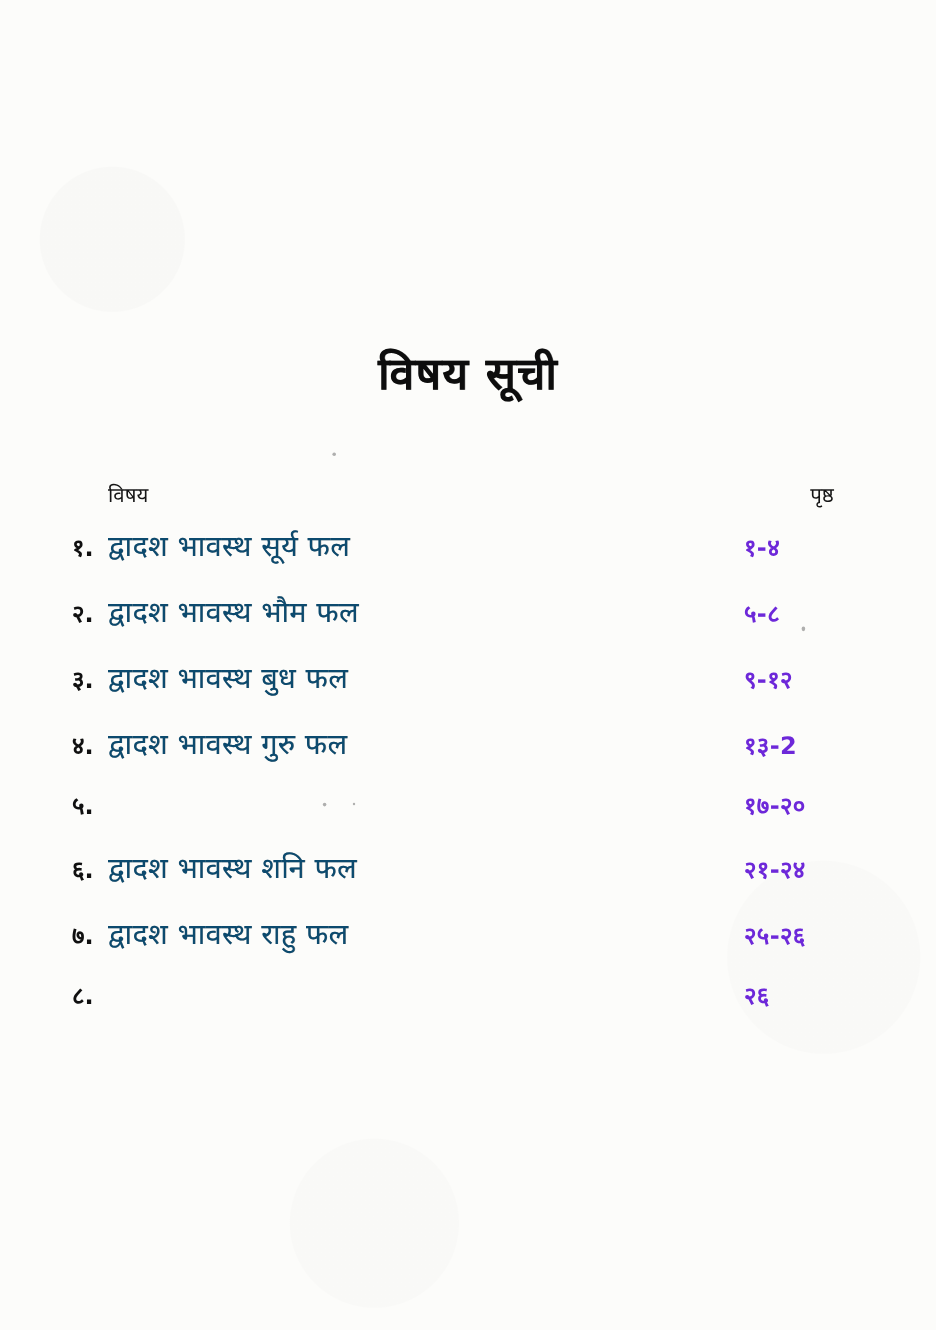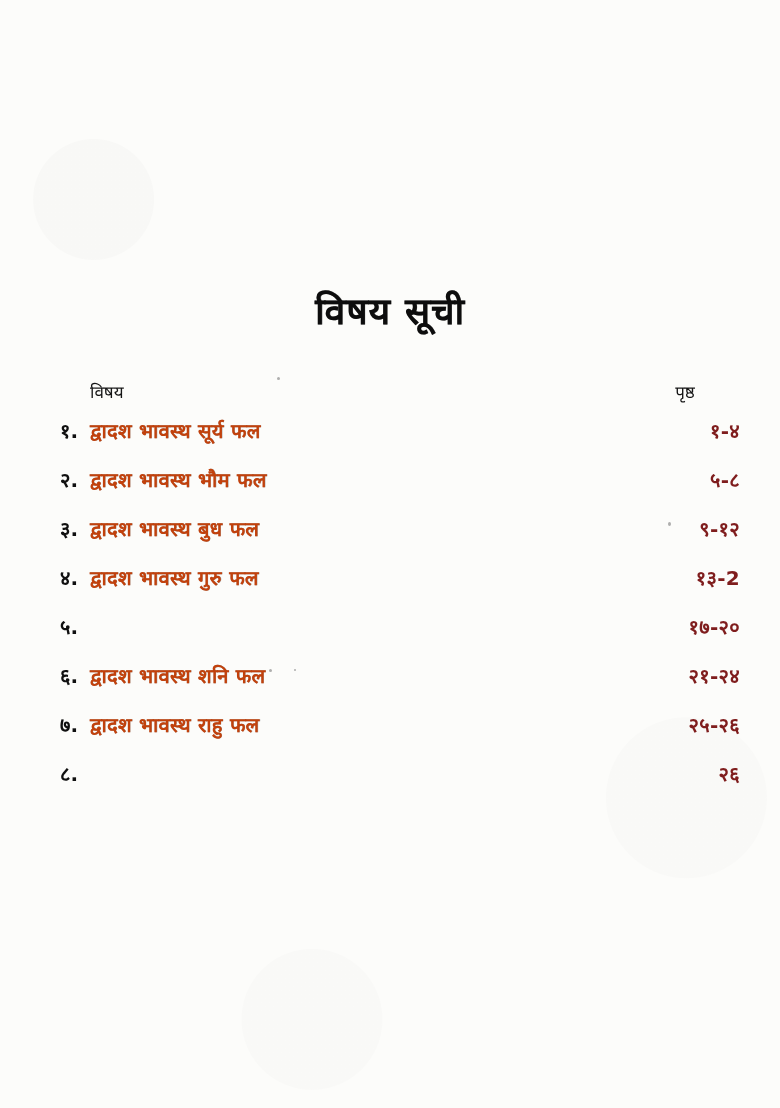--- a/index.html
+++ b/index.html
@@ -43,21 +43,21 @@
     font-size: 37px;
     font-weight: 700;
     letter-spacing: 1px;
     color: #0d0d0d;
     line-height: 1.2;
     text-shadow: 0.4px 0 0 rgba(0,0,0,0.5);
   }
   .col-head {
     display: flex;
     align-items: baseline;
-    margin-top: 46px;
+    margin-top: 66px;
     padding: 0 40px 0 90px;
     font-size: 17px;
     color: #151515;
   }
   .col-head .ch-left {
     flex: 0 0 auto;
   }
   .col-head .ch-spacer {
     flex: 1 1 auto;
   }
@@ -79,36 +79,36 @@
     flex: 0 0 auto;
     width: 44px;
     text-align: right;
     padding-right: 12px;
     font-size: 20px;
     font-weight: 700;
     color: #101010;
   }
   .toc-label {
     flex: 0 0 auto;
-    font-size: 20px;
-    font-weight: 700;
-    color: #c2410c;
+    font-size: 24px;
+    font-weight: 400;
+    color: #0c4a6e;
     letter-spacing: 0.3px;
     text-shadow: 0.3px 0 0 rgba(0,0,0,0.35);
   }
   .toc-fill {
     flex: 1 1 auto;
   }
   .toc-page {
     flex: 0 0 auto;
     width: 120px;
-    text-align: right;
+    text-align: left;
     font-size: 20px;
     font-weight: 700;
-    color: #7f1d1d;
+    color: #6d28d9;
     letter-spacing: 0.3px;
   }
   
   .speck {
     position: absolute;
     background: #6f6f6f;
     border-radius: 50%;
     opacity: 0.55;
     pointer-events: none;
   }

